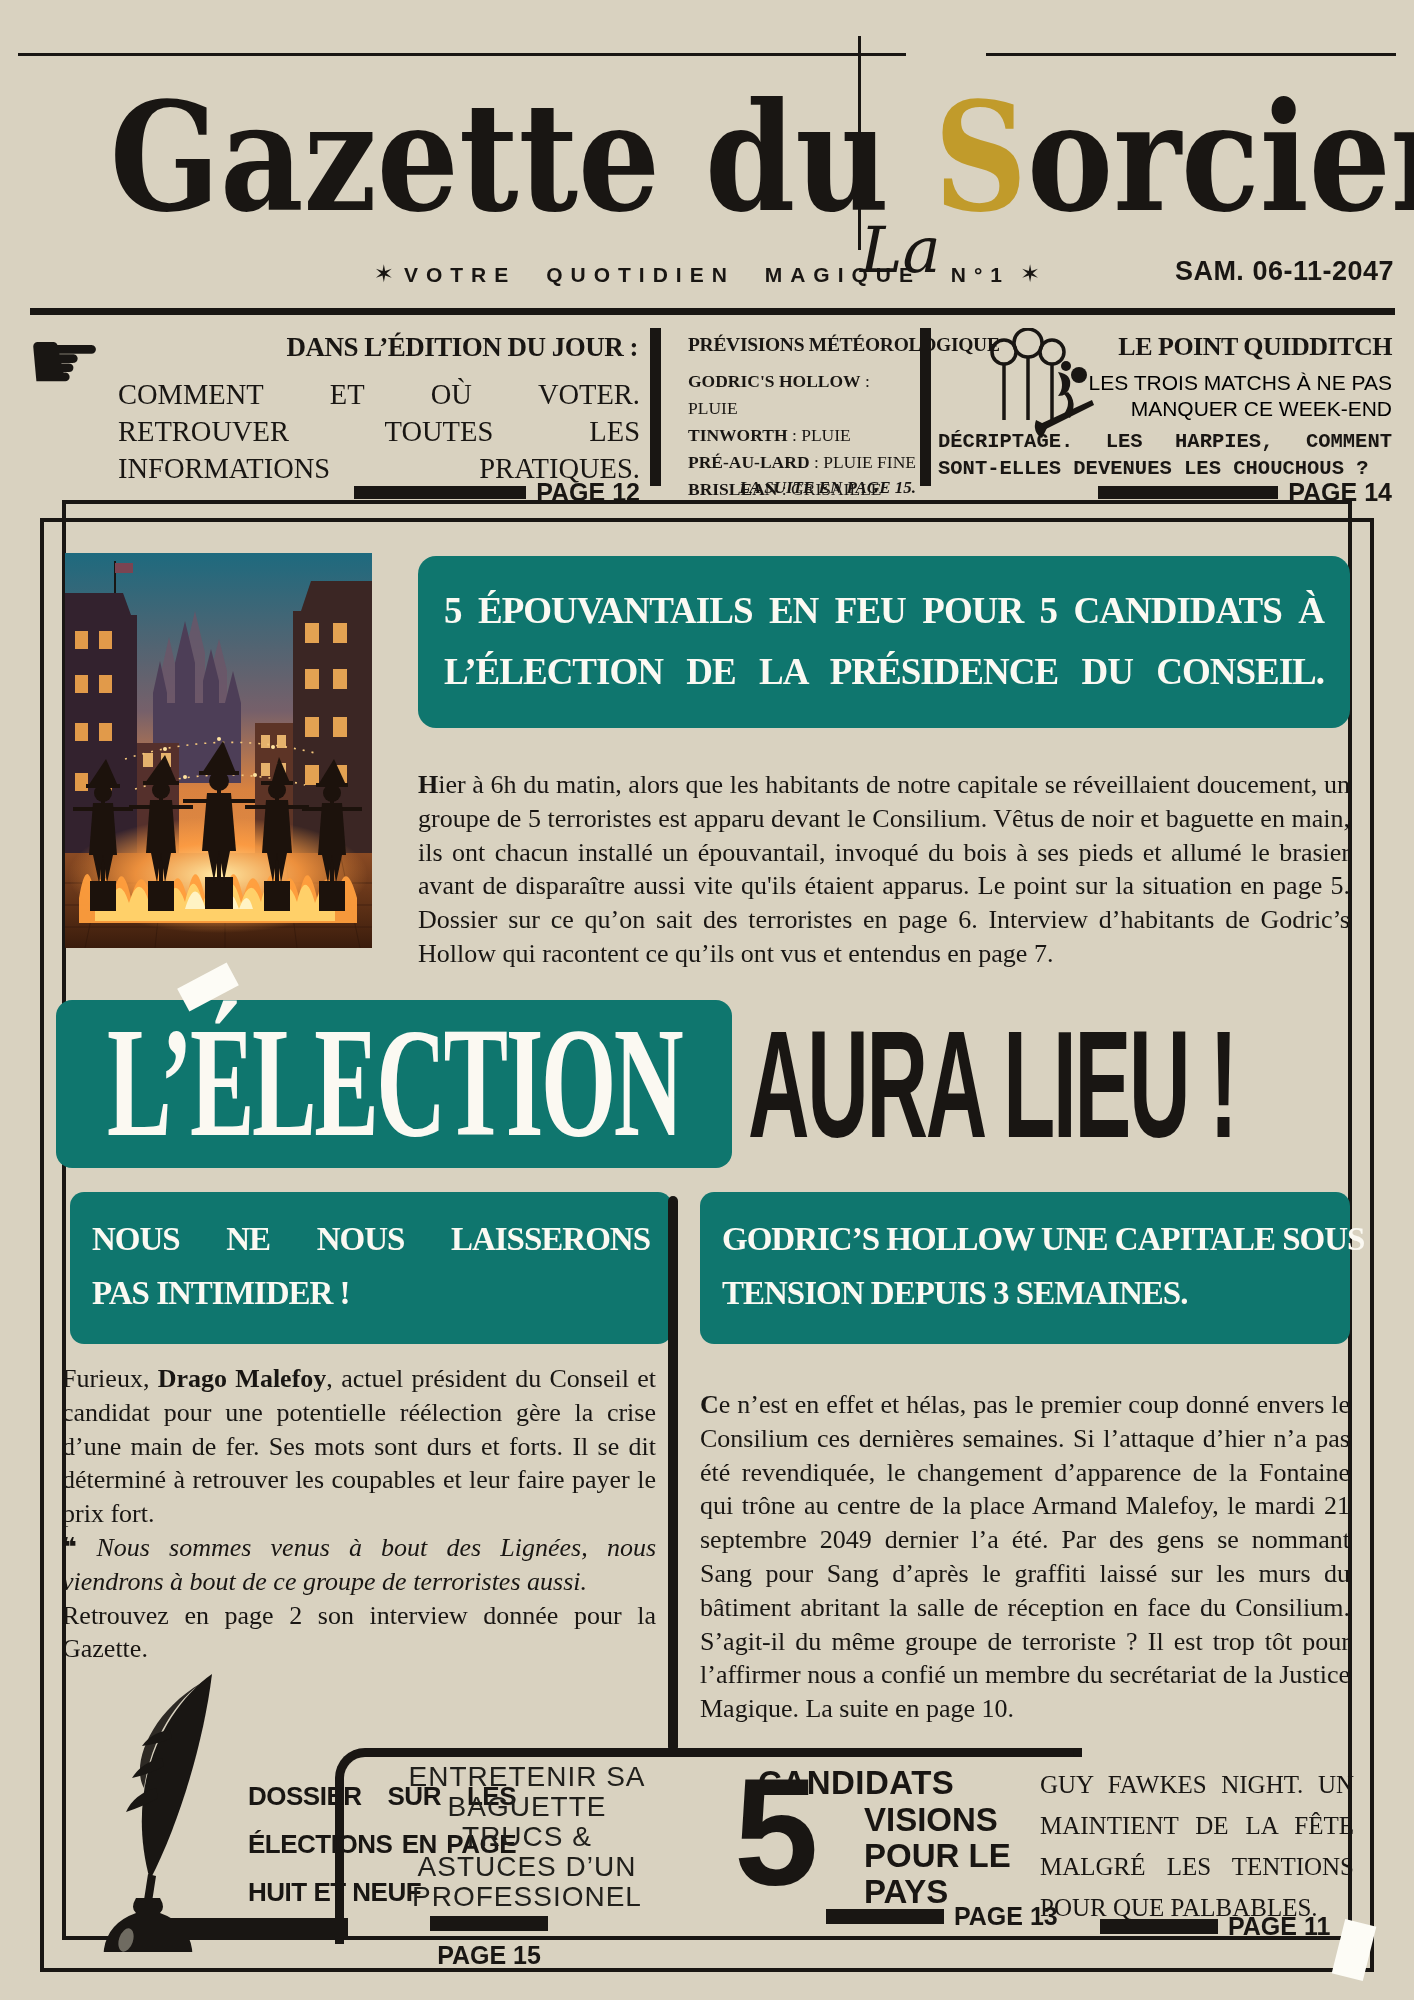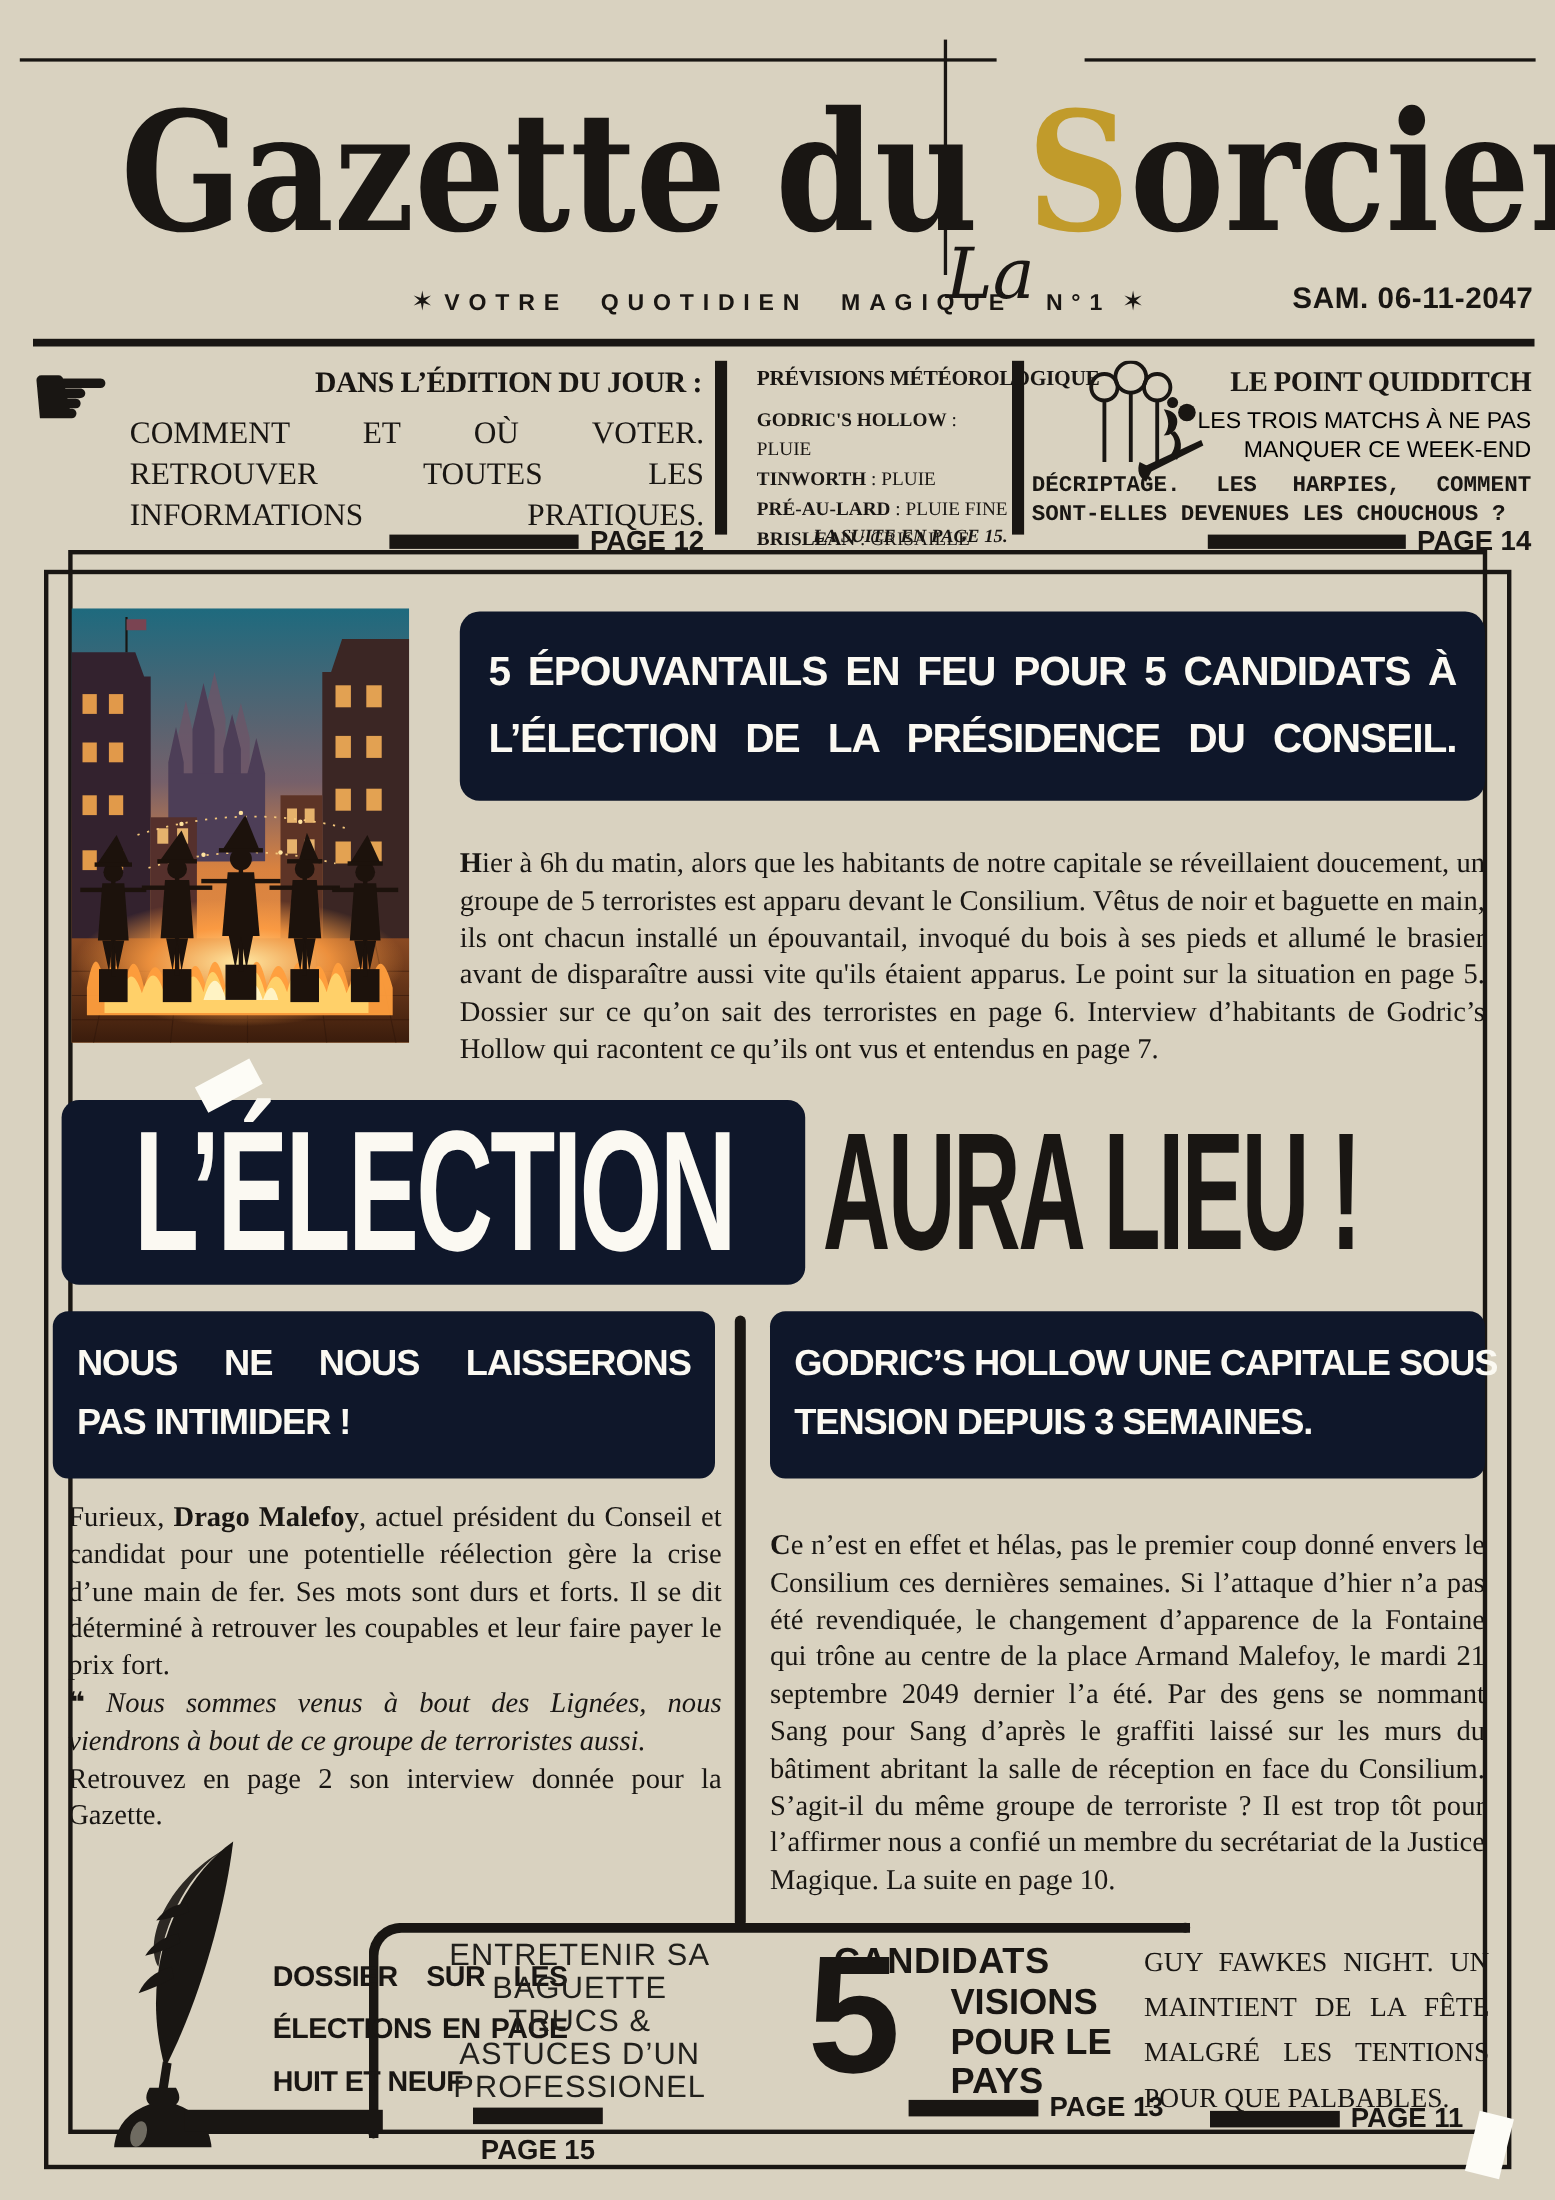--- a/index.html
+++ b/index.html
@@ -72,42 +72,43 @@
   }
   .pagerow{position:absolute;display:flex;align-items:center;gap:10px;}
   .pagerow .bar{height:13px;background:#191613;}
   .pagerow .lbl{font-weight:700;font-size:25px;white-space:nowrap;}
   
   .frame{position:absolute;border:4px solid #191613;background:transparent;}
   
   .photo{position:absolute;left:65px;top:553px;width:307px;height:395px;}
   
   .blackbox{
-    position:absolute;background:#0f172a;border-radius:18px;color:#fbf9f2;
+    position:absolute;background:#0f766e;border-radius:18px;color:#fbf9f2;
     font-weight:700;
+    font-family:Liberation Serif, serif;
   }
   .hl-main{left:418px;top:556px;width:932px;height:172px;padding:24px 26px;box-sizing:border-box;}
   .hl-main .ln{font-size:37px;line-height:61px;letter-spacing:-1px;text-align:justify;text-align-last:justify;white-space:nowrap;}
   .body-serif{
     font-family:"Liberation Serif","DejaVu Serif",serif;font-size:26px;line-height:33.8px;text-align:justify;
   }
   .main-body{position:absolute;left:418px;top:742px;width:932px;}
   .main-body::first-letter,.right-body::first-letter{font-weight:700;}
   
   .banner-box{left:56px;top:1000px;width:676px;height:168px;border-radius:16px;display:flex;align-items:center;justify-content:center;}
   .banner-box .big{display:inline-block;font-size:118px;font-weight:700;letter-spacing:-3px;transform:scale(0.82,1.32);white-space:nowrap;}
   .banner-rest{
     position:absolute;left:748px;top:1000px;height:168px;display:flex;align-items:center;
   }
   .banner-rest .big{display:inline-block;font-size:115px;font-weight:700;letter-spacing:-3px;transform:scale(0.74,1.32);transform-origin:left center;white-space:nowrap;}
   
   .hl-sub{top:1192px;height:152px;padding:20px 22px;box-sizing:border-box;border-radius:14px;}
   .hl-sub .ln{font-size:33px;line-height:54px;letter-spacing:-1px;white-space:nowrap;}
   .hl-sub .ln.j{text-align:justify;text-align-last:justify;}
-  .hl-left{left:48px;width:602px;}
+  .hl-left{left:70px;width:602px;}
   .hl-right{left:700px;width:650px;}
   .art-div{position:absolute;left:668px;top:1196px;width:10px;height:556px;border-radius:5px;background:#191613;}
   .left-body{position:absolute;left:62px;top:1362px;width:594px;}
   .left-body p{margin:0;}
   .left-body .quote{font-style:italic;}
   .qmark{font-style:normal;font-weight:700;font-family:"DejaVu Sans",sans-serif;}
   .right-body{position:absolute;left:700px;top:1362px;width:650px;}
   
   .wand-border{
     position:absolute;left:335px;top:1748px;width:747px;height:196px;box-sizing:border-box;

